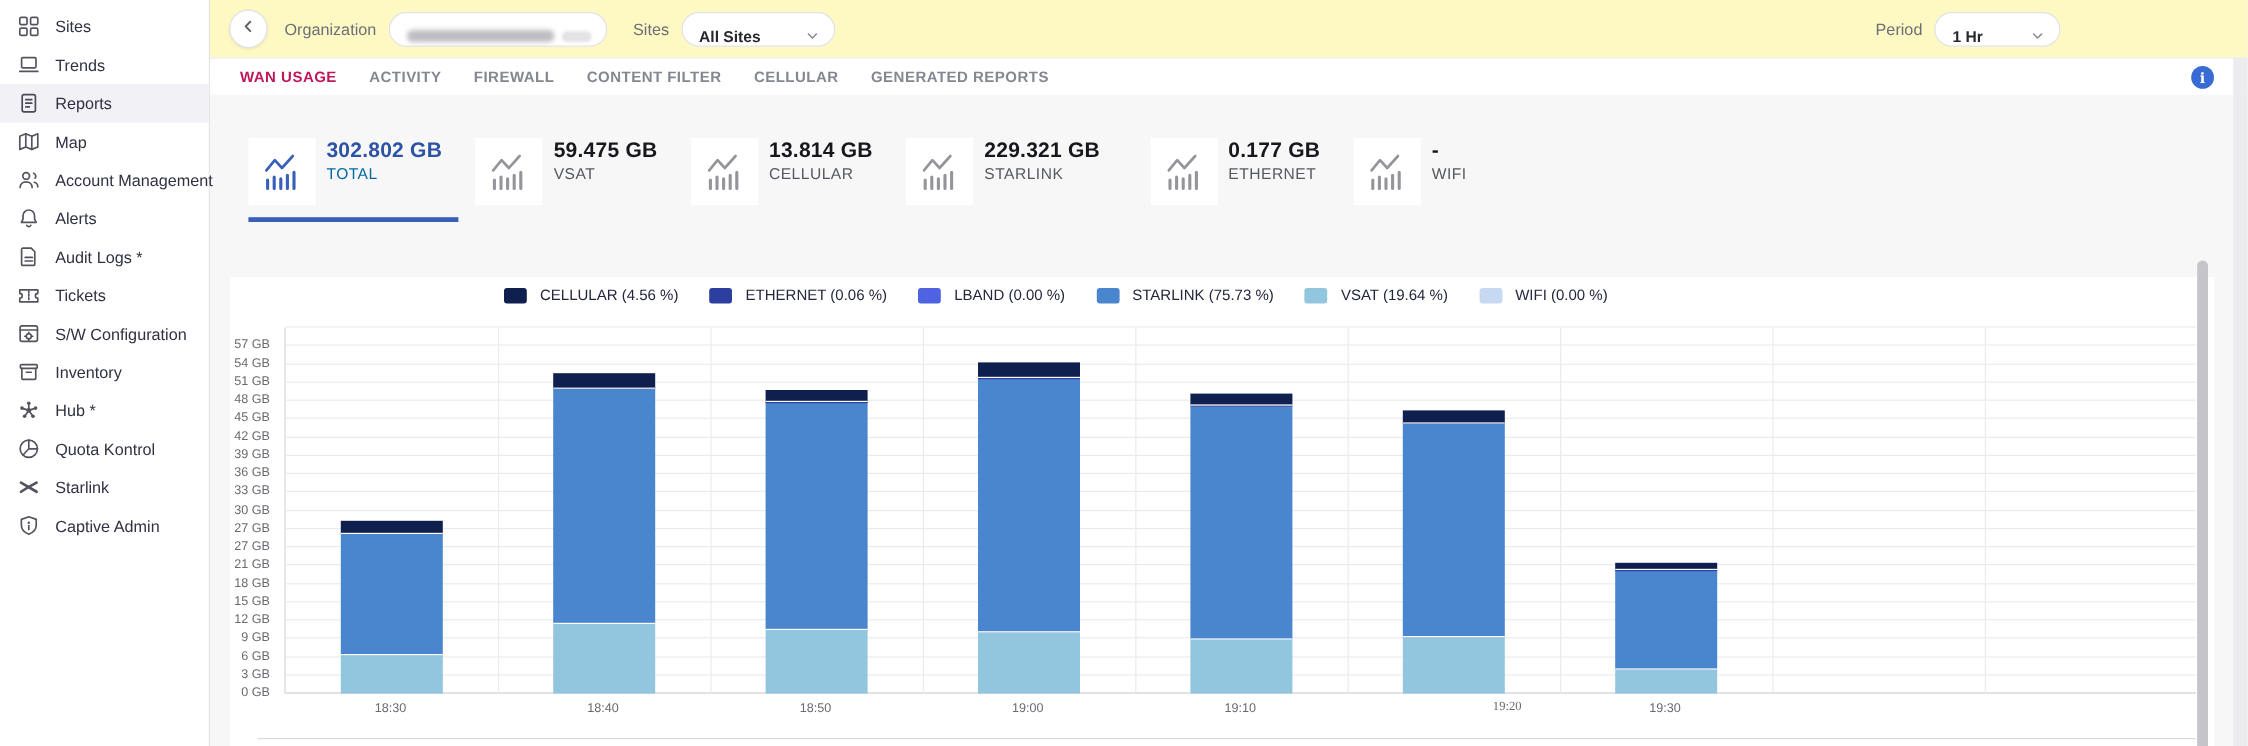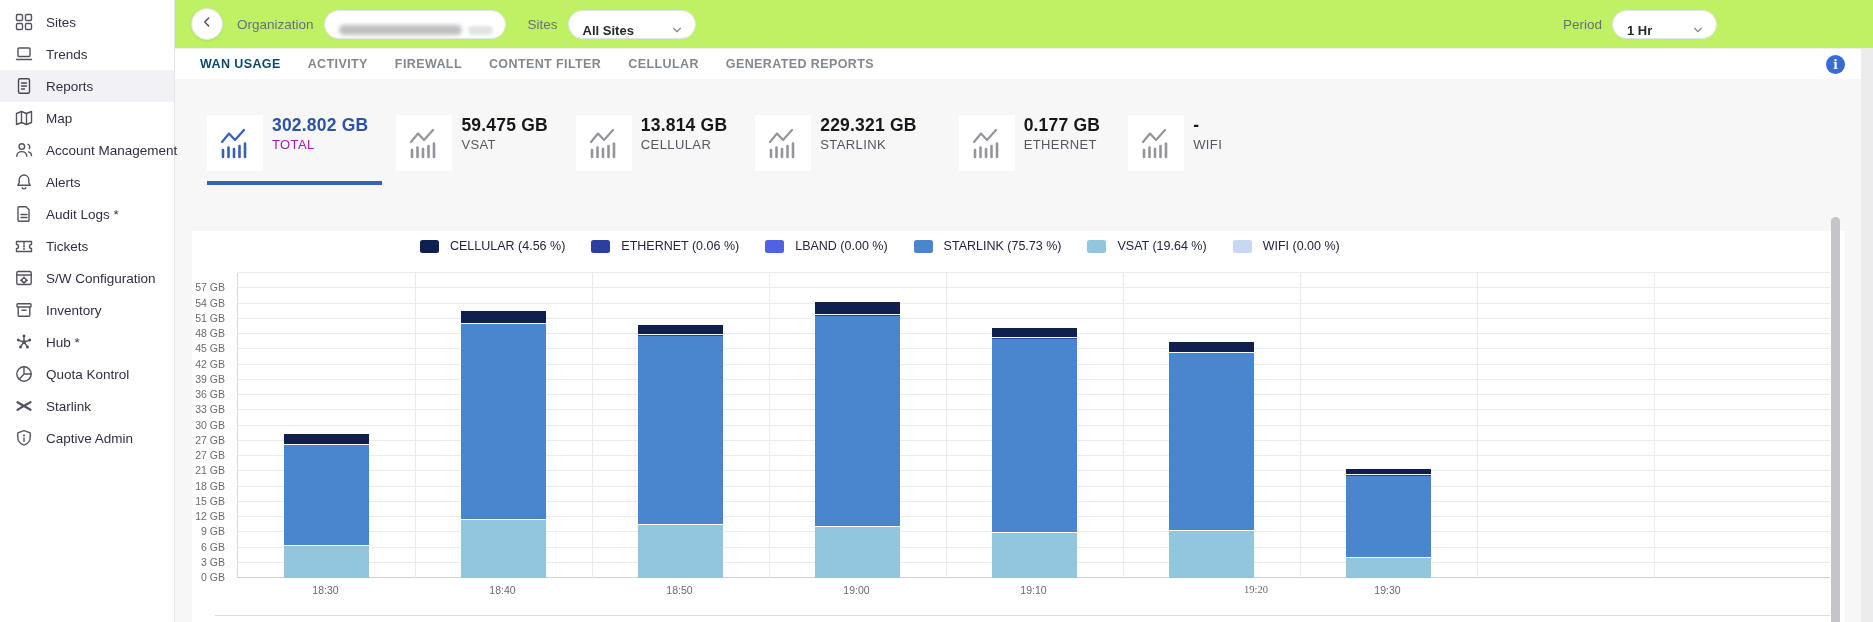--- a/index.html
+++ b/index.html
@@ -12,39 +12,39 @@
   .side-item { display:flex; align-items:center; gap:13px; height:32px;
                padding-left:15px; cursor:pointer; }
   .side-item.active { background:#f1f1f6; }
   .side-icon { width:18px; height:18px; color:#54545f; flex:0 0 18px; }
   .side-item.active .side-icon { color:#4a4a58; }
   .side-icon svg { width:18px; height:18px; display:block; }
   .side-label { font-size:13.5px; color:#303142; white-space:nowrap; }
 
   
   .header { position:absolute; left:175px; top:0; width:1698px; height:48px;
-            background:#bef264; display:flex; align-items:center; }
+            background:#fef9c3; display:flex; align-items:center; }
   .back-btn { position:absolute; left:16px; top:8px; width:32px; height:32px; border-radius:50%;
               background:#fff; border:1px solid #e2e2e6; box-shadow:0 1px 3px rgba(0,0,0,.08);
               display:flex; align-items:center; justify-content:center; cursor:pointer; color:#5b5b64; }
   .hdr-label { font-size:13.5px; color:#6b6f77; margin-right:10px; }
   .pill { height:29px; border:1px solid #e3e3e7; border-radius:15px; background:#fff;
           display:flex; align-items:center; padding:12px 12px 0 14px; cursor:pointer; }
   .pill-value { font-size:13px; font-weight:bold; color:#26282e; }
   .chev { width:12px; height:12px; color:#8b8b93; margin-left:18px; }
   .chev svg { width:12px; height:12px; display:block; }
   .redact-a { width:128px; height:10px; border-radius:5px; background:#bdbdc2; filter:blur(2px); }
   .redact-b { width:26px; height:9px; border-radius:5px; background:#e3e3e6; filter:blur(1.5px); margin-left:6px; }
 
   
   .tabbar { position:absolute; left:175px; top:48px; width:1698px; height:31px; background:#fff;
             border-top:1px solid #ededef; display:flex; align-items:center; gap:27px; padding-left:25px; }
   .tab { font-size:12.5px; font-weight:bold; letter-spacing:.4px; color:#83878f;
          text-transform:uppercase; cursor:pointer; white-space:nowrap; }
-  .tab.active { color:#0c4a6e; }
+  .tab.active { color:#be185d; }
   .info-btn { position:absolute; right:28px; top:6px; width:19px; height:19px; border-radius:50%;
               background:#3a6bd4; color:#fff; font-size:12px; font-weight:bold;
               font-family:"DejaVu Serif", serif; display:flex; align-items:center; justify-content:center;
               cursor:pointer; }
 
   
   .content { position:absolute; left:175px; top:79px; width:1698px; height:543px; background:#f7f7f8; }
 
   
   .stat-row { position:absolute; left:32px; top:36px; display:flex; gap:14px; }
@@ -52,21 +52,21 @@
   .stat-main { display:flex; gap:9px; height:56px; }
   .stat-tile { width:56px; height:56px; background:#fff; display:flex; align-items:center;
                justify-content:center; color:#94959b; }
   .stat-tile svg { width:34px; height:34px; display:block; }
   .stat-text { display:flex; flex-direction:column; gap:1px; padding-right:14px; }
   .stat-value { font-size:17.5px; font-weight:bold; color:#17181b; letter-spacing:.2px; }
   .stat-label { font-size:13px; color:#55585f; text-transform:uppercase; letter-spacing:.4px; }
   .stat-underline { height:4px; margin-top:10px; background:transparent; }
   .stat-card.selected .stat-tile { color:#3a5fb8; }
   .stat-card.selected .stat-value { color:#2d53a5; }
-  .stat-card.selected .stat-label { color:#a21caf; }
+  .stat-card.selected .stat-label { color:#0369a1; }
   .stat-card.selected .stat-underline { background:#3a5fb8; }
 
   
   .chart-card { position:absolute; left:17px; top:152px; width:1653px; height:391px; background:#fff; }
   .legend-row { position:absolute; left:228px; top:8px; display:flex; gap:26px; align-items:center; }
   .legend-item { display:flex; align-items:center; gap:11px; cursor:pointer; }
   .legend-swatch { width:19px; height:13px; border-radius:2.5px; }
   .legend-label { font-size:12.5px; color:#23263c; }
 
   .plot { position:absolute; left:45px; top:42px; width:1593px; height:305px;

